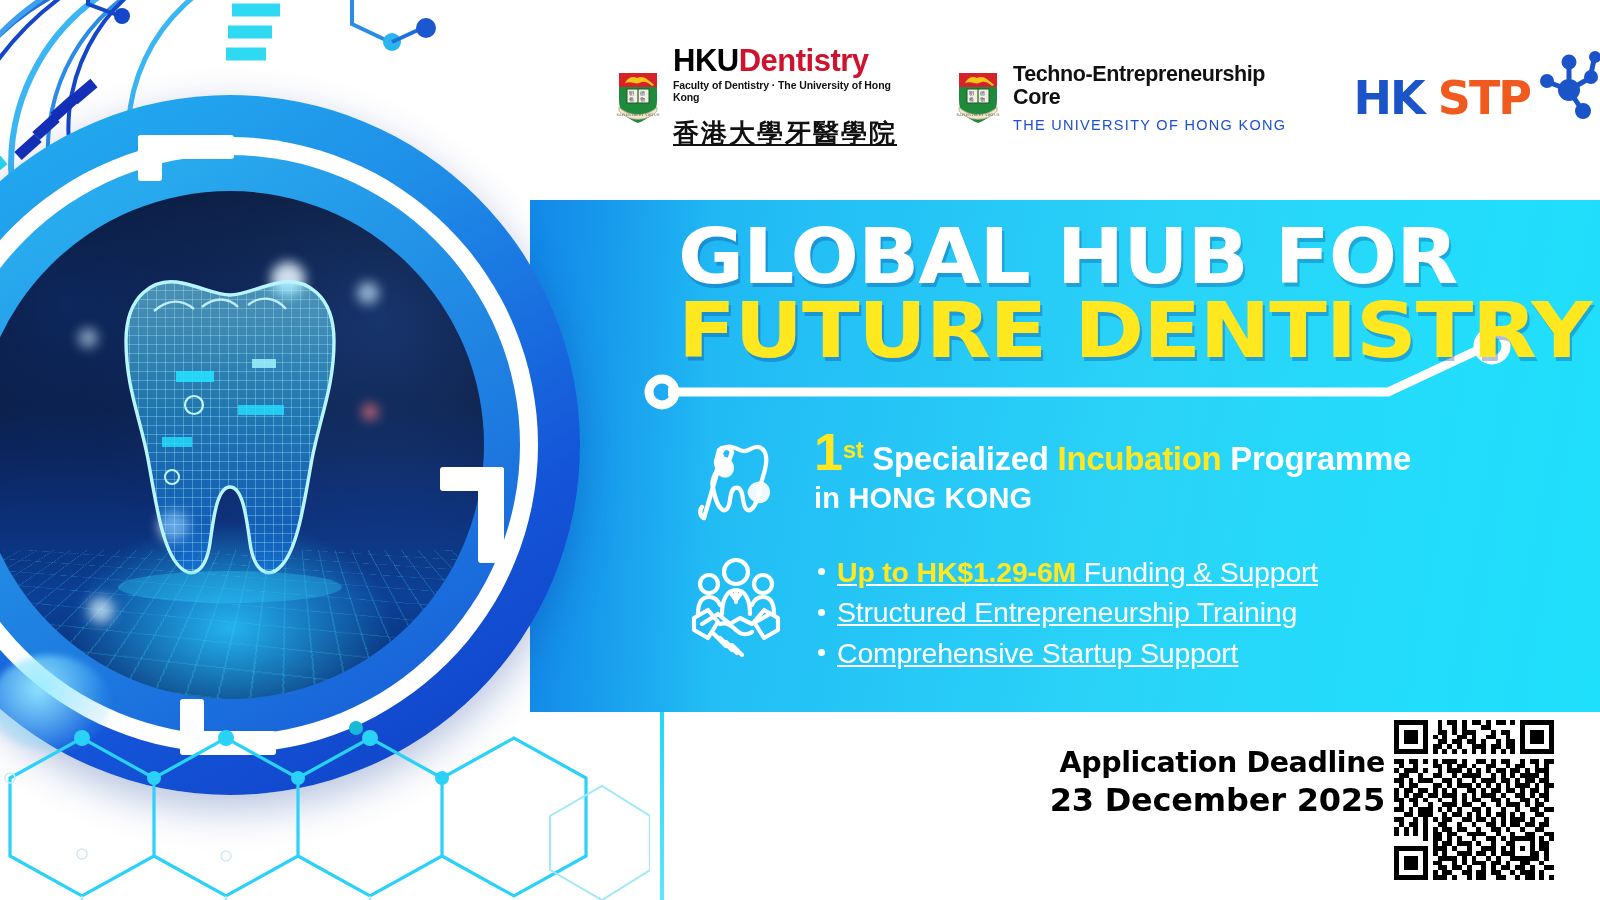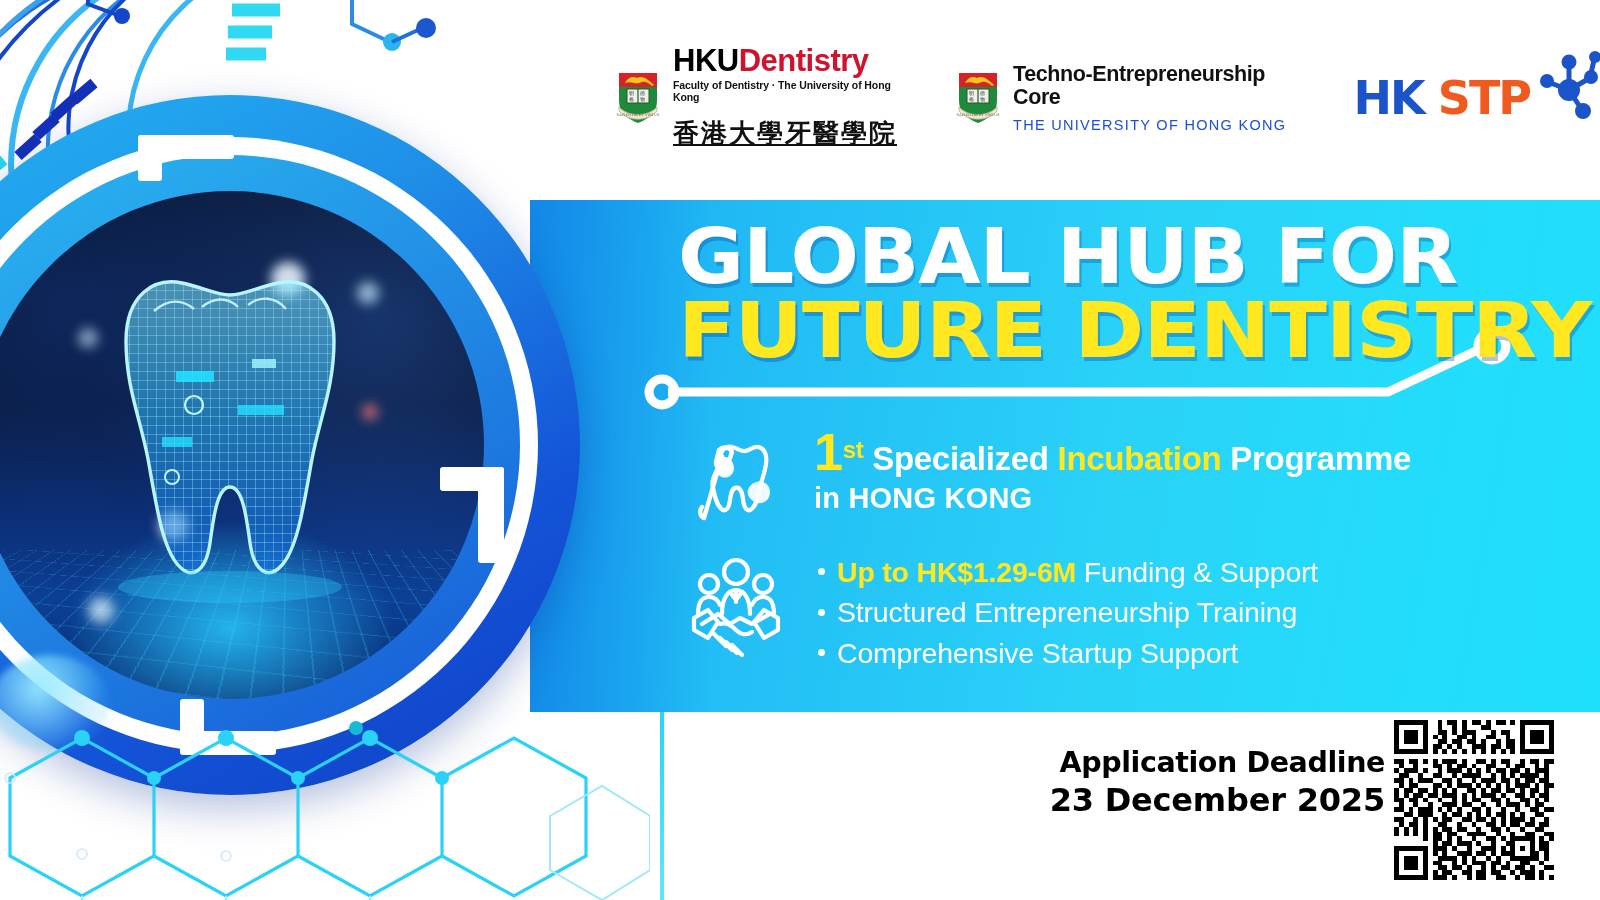--- a/index.html
+++ b/index.html
@@ -94,21 +94,21 @@
   
   #feature-1 { position:absolute; left:690px; top:432px; display:flex; align-items:flex-start; gap:28px; }
   #feature-2 { position:absolute; left:684px; top:552px; display:flex; align-items:flex-start; gap:30px; }
   .icon-box { flex:0 0 auto; }
   .f1-text { color:#ffffff; }
   .f1-line1 { font-size:33px; font-weight:bold; letter-spacing:-.3px; white-space:nowrap; line-height:1.15; }
   .f1-line1 .big1 { color:#ffe81f; font-size:52px; font-weight:bold; line-height:.8; }
   .f1-line1 .sup { color:#ffe81f; font-size:24px; font-weight:bold; vertical-align:super; }
   .f1-line1 .hi { color:#ffe81f; }
   .f1-line2 { font-size:29px; font-weight:bold; margin-top:4px; letter-spacing:.2px; }
-  .bullets { color:#ffffff; }
+  .bullets { color:#ffffff;text-decoration:underline; }
   .bullet { font-size:28.5px; letter-spacing:-.2px; line-height:1.42; white-space:nowrap; }
   .bullet b { color:#ffe81f; font-weight:bold; }
   .dot { display:inline-block; width:7px; height:7px; border-radius:50%; background:#fff;
          vertical-align:middle; margin:0 12px 5px 0; }
 
   
   #apply { position:absolute; left:1040px; top:726px; width:345px; text-align:right; color:#000; }
   #apply-now { font-size:37px; font-weight:bold; letter-spacing:-.6px; font-family:"DejaVu Sans", sans-serif; }
   #apply-deadline { font-size:28.5px; font-weight:bold; letter-spacing:-.4px; margin-top:20px; font-family:"DejaVu Sans", sans-serif; }
   #apply-date { font-size:32px; font-weight:bold; letter-spacing:-.2px; margin-top:2px; font-family:"DejaVu Sans", sans-serif; }

